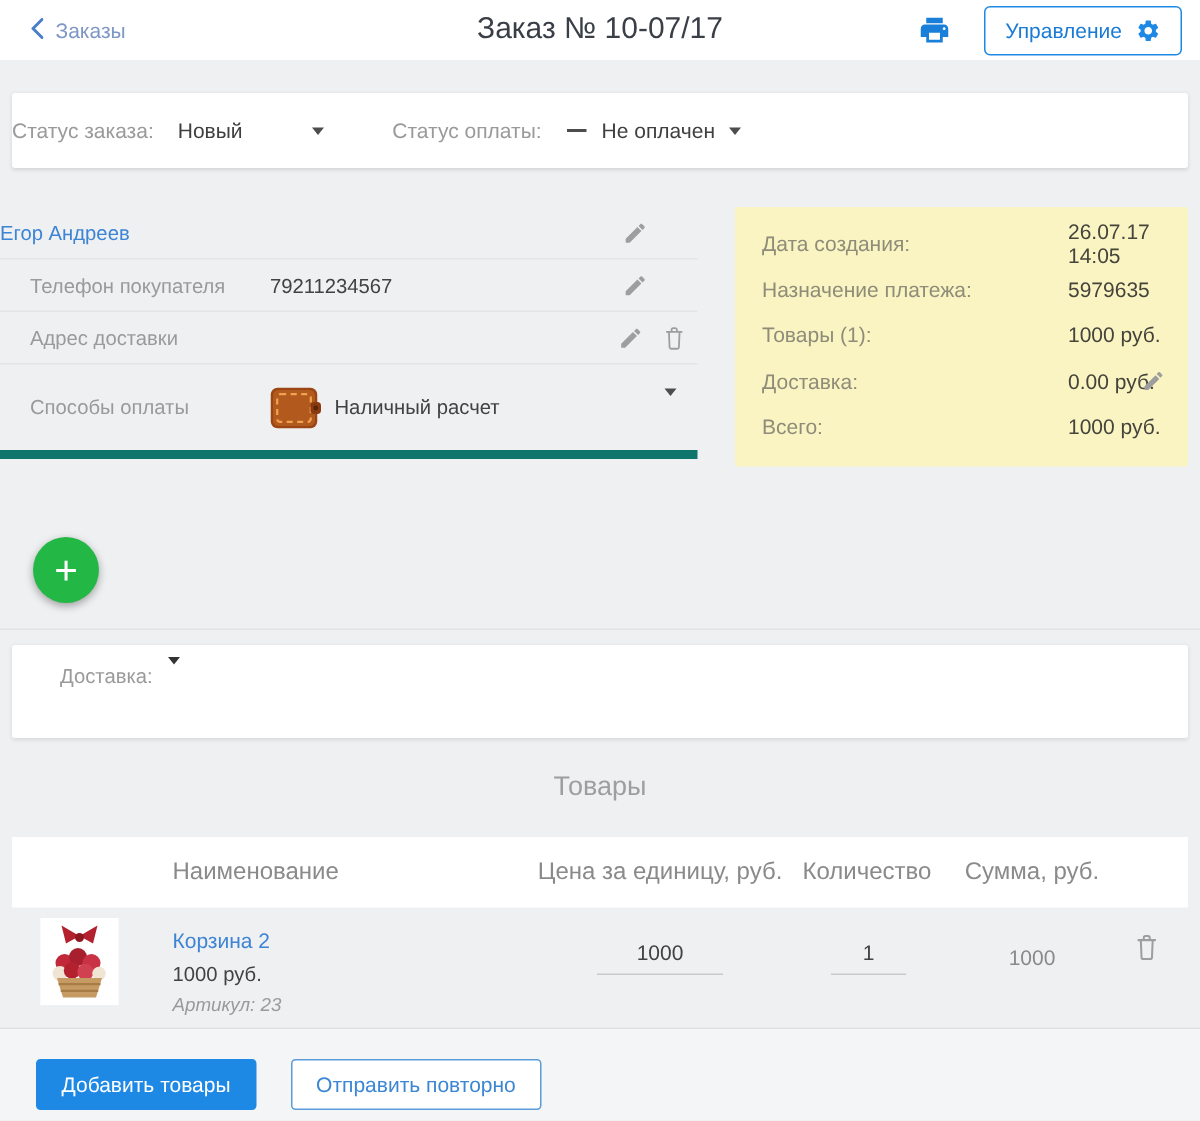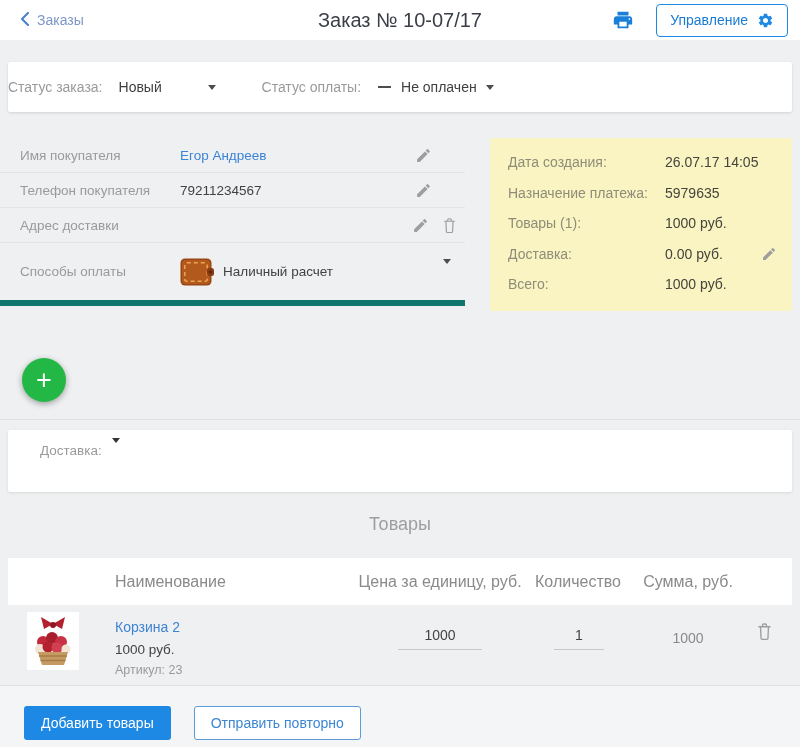--- a/index.html
+++ b/index.html
@@ -64,21 +64,21 @@
   .row-icons { position:absolute; right:33px; display:flex; align-items:center; gap:12px; }
   .row-icons.with-trash { right:7px; }
   .icon-btn { background:none; border:none; cursor:pointer; display:flex; padding:0; }
   .wallet { margin-right:9px; display:flex; }
   .pay-arrow { position:absolute; right:14px; cursor:pointer; }
   
   .summary {
     position:absolute; left:490px; top:26px; width:302px;
     background:#faf4c2; border-radius:2px; padding:9px 0 11px;
   }
-  .srow { height:30.5px; display:flex; align-items:center; font-size:14px; position:relative; }
+  .srow { height:30.5px; display:flex; align-items:center; font-size:14px; position:relative;gap:47px; }
   .slabel { width:175px; padding-left:18px; color:#8f8d79; flex-shrink:0; }
   .svalue { color:#45443c; }
   .spencil { position:absolute; right:15px; }
   
   .fab {
     position:absolute; left:22px; top:246px; width:44px; height:44px;
     border-radius:50%; background:#23b845; color:#fff; font-size:27px;
     line-height:42px; text-align:center; border:none; cursor:pointer;
     box-shadow:0 2px 6px rgba(0,0,0,.35); font-family:inherit;
   }
@@ -98,21 +98,21 @@
   .th { position:absolute; top:50%; transform:translateY(-50%); white-space:nowrap; }
   .th-name { left:107px; }
   .th-c { transform:translate(-50%,-50%); }
   .th-price { left:432px; }
   .th-qty { left:570px; }
   .th-sum { left:680px; }
   .prow { height:80px; position:relative; font-size:14px; }
   .prod-img { position:absolute; left:27px; top:7px; width:52px; height:58px; background:#fff; }
   .prod-name { position:absolute; left:115px; top:14px; color:#3d84d4; cursor:pointer; }
   .prod-price { position:absolute; left:115px; top:37px; color:#424242; font-size:13.5px; }
-  .prod-sku { position:absolute; left:115px; top:58px; color:#9a9a9a; font-size:12.5px; }
+  .prod-sku { position:absolute; left:115px; top:58px; color:#9a9a9a; font-size:12.5px;font-style:italic; }
   .uinput {
     position:absolute; top:22px; background:transparent; border:none;
     border-bottom:1px solid #c9c9c9; text-align:center; font-size:14px;
     color:#424242; font-family:inherit; padding-bottom:6px;
   }
   .inp-price { left:398px; width:84px; }
   .inp-qty { left:554px; width:50px; }
   .prod-sum { position:absolute; left:688px; top:25px; transform:translateX(-50%); color:#8a8a8a; }
   .prod-trash { position:absolute; left:755px; top:16px; }
   
@@ -172,21 +172,20 @@
     <i class="dash"></i>
     <span>Не оплачен</span>
     <i class="arr"></i>
   </div>
 </div>
 
 <div class="main">
   <div class="form-col">
 
     <div class="frow">
-      <span class="flabel">Имя покупателя</span>
       <span class="fvalue link">Егор Андреев</span>
       <span class="row-icons">
         <button class="icon-btn">
           <span style="display:flex;">
               <svg width="17" height="17" viewBox="0 0 24 24" fill="#9e9e9e">
                 <path d="M3 17.25V21h3.75L17.81 9.94l-3.75-3.75L3 17.25zM20.71 7.04c.39-.39.39-1.02 0-1.41l-2.34-2.34c-.39-.39-1.02-.39-1.41 0l-1.83 1.83 3.75 3.75 1.83-1.83z"></path>
               </svg>
             </span>
         </button>
       </span>

